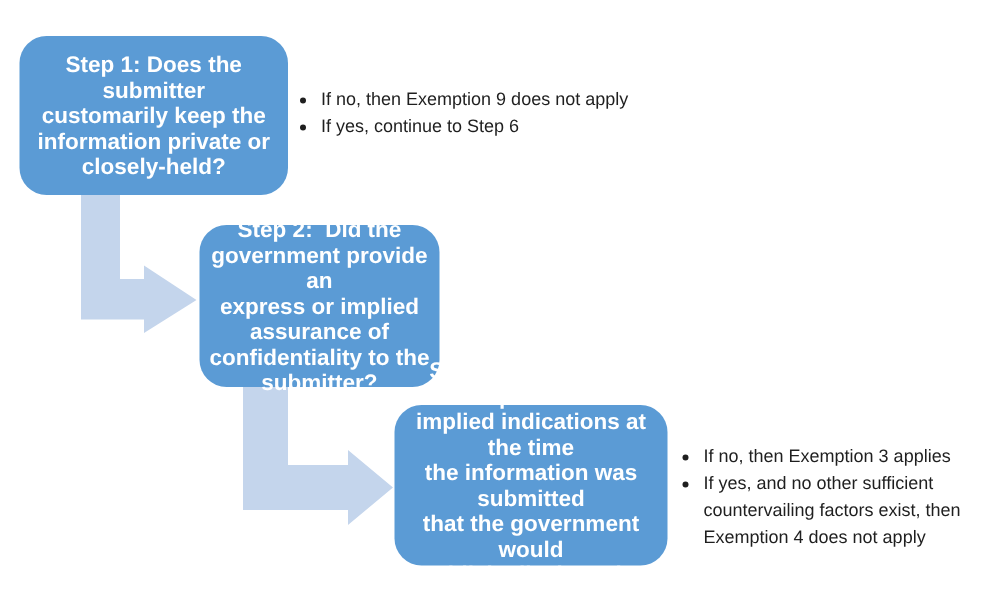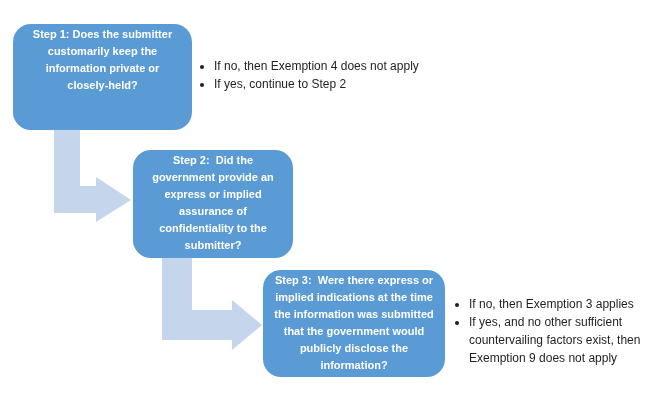--- a/index.html
+++ b/index.html
@@ -30,23 +30,24 @@
     z-index: 1;
   }
 
   .flow-box {
     position: absolute;
     z-index: 2;
     background: var(--box_fill);
     color: var(--box_text);
     border-radius: 18px;
     display: flex;
+    align-items: center;
     justify-content: center;
     text-align: center;
-    font-size: 11px;
+    font-size: 15px;
     font-weight: bold;
     line-height: 17px;
   }
   .box-text { white-space: pre-wrap; display: block; width: 100%; }
 
   .box1 { left: 13px;  top: 24px;  width: 179px; height: 106px; padding: 2px 8px; }
   .box2 { left: 133px; top: 150px; width: 160px; height: 108px; padding: 2px 6px; }
   .box3 { left: 263px; top: 270px; width: 182px; height: 107px; padding: 2px 2px; }
 
   .bullet-list {
@@ -72,22 +73,22 @@
     <polygon fill="currentColor" points="162,252 192,252 192,310 232,310 232,300 262,325 232,350 232,340 162,340"></polygon>
   </svg>
 
   <div class="flow-box box1">
     <span class="box-text">Step 1: Does the submitter
 customarily keep the
 information private or
 closely-held?</span>
   </div>
   <ul class="bullet-list list1">
-    <li>If no, then Exemption 4 does not apply</li>
-    <li>If yes, continue to Step 2</li>
+    <li>If no, then Exemption 9 does not apply</li>
+    <li>If yes, continue to Step 6</li>
   </ul>
 
   <div class="flow-box box2">
     <span class="box-text">Step 2:  Did the
 government provide an
 express or implied
 assurance of
 confidentiality to the
 submitter?</span>
   </div>
@@ -95,16 +96,16 @@
   <div class="flow-box box3">
     <span class="box-text">Step 3:  Were there express or
 implied indications at the time
 the information was submitted
 that the government would
 publicly disclose the
 information?</span>
   </div>
   <ul class="bullet-list list3">
     <li>If no, then Exemption 3 applies</li>
-    <li>If yes, and no other sufficient countervailing factors exist, then Exemption 9 does not apply</li>
+    <li>If yes, and no other sufficient countervailing factors exist, then Exemption 4 does not apply</li>
   </ul>
 
 </div>
 
 </body></html>

